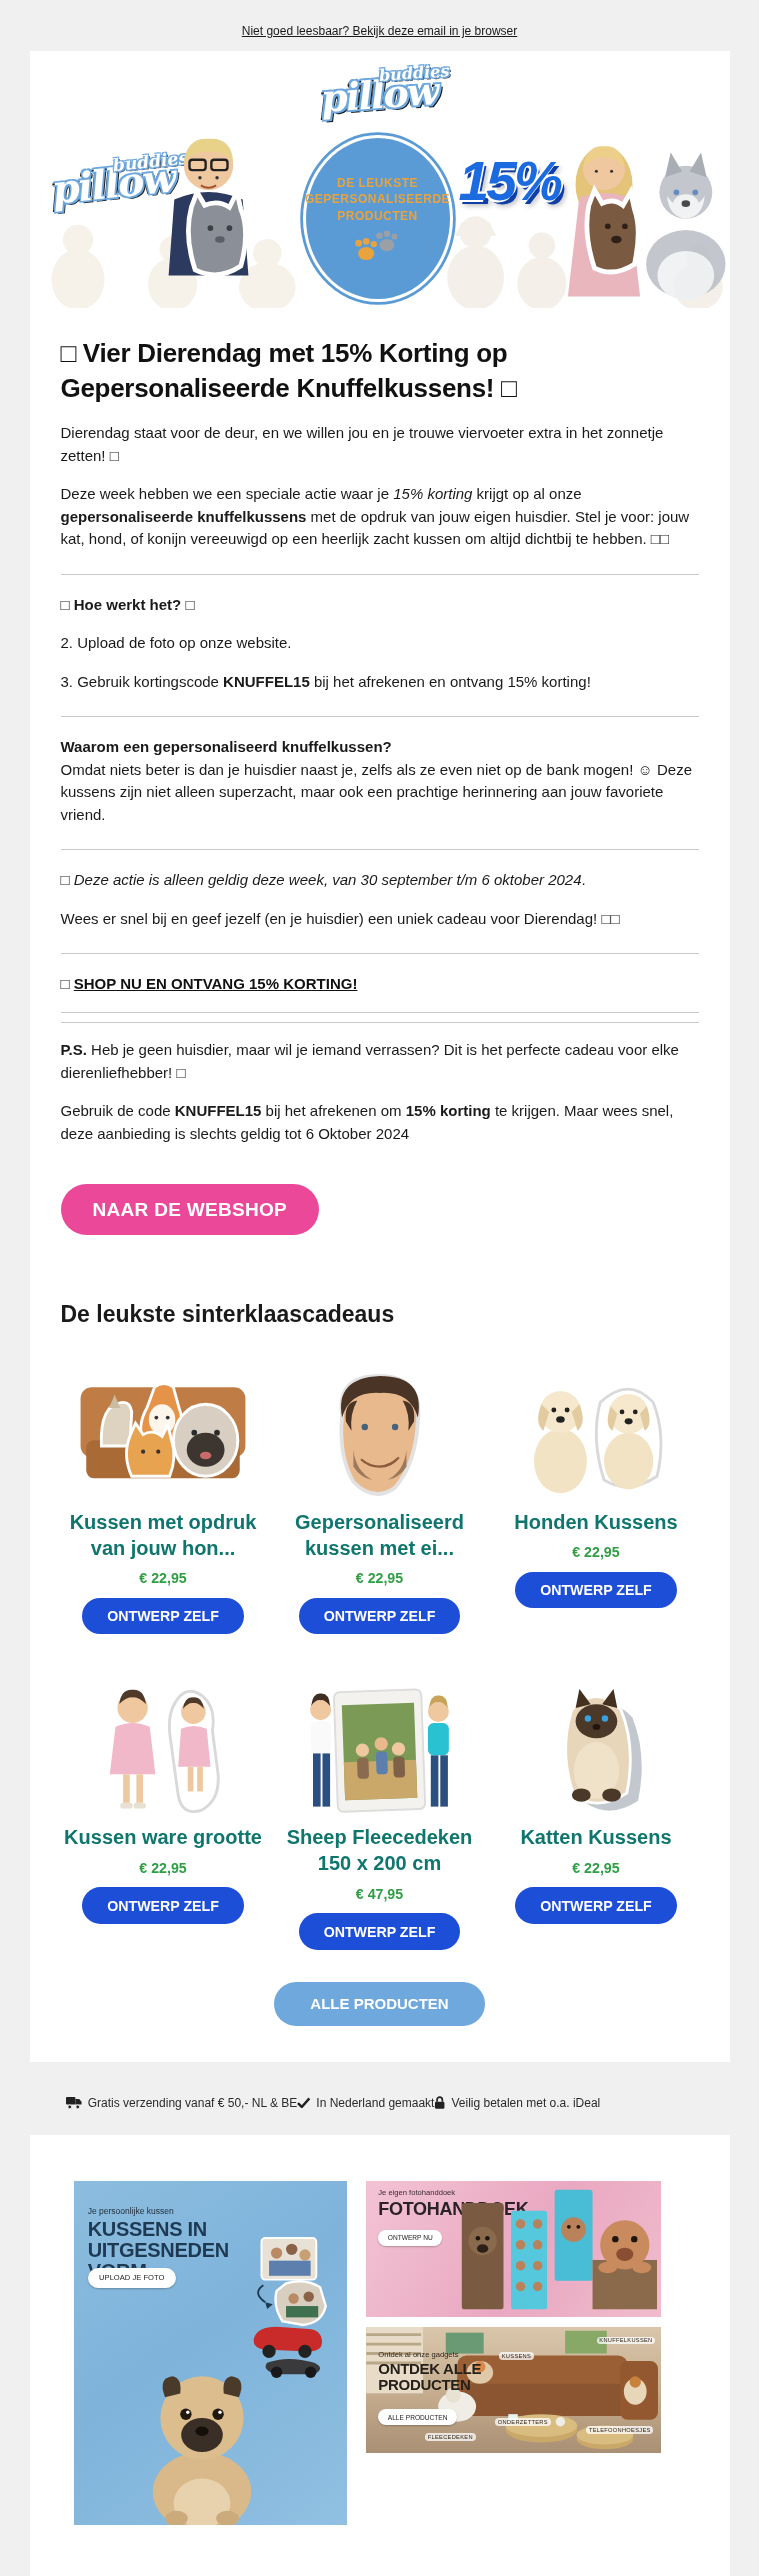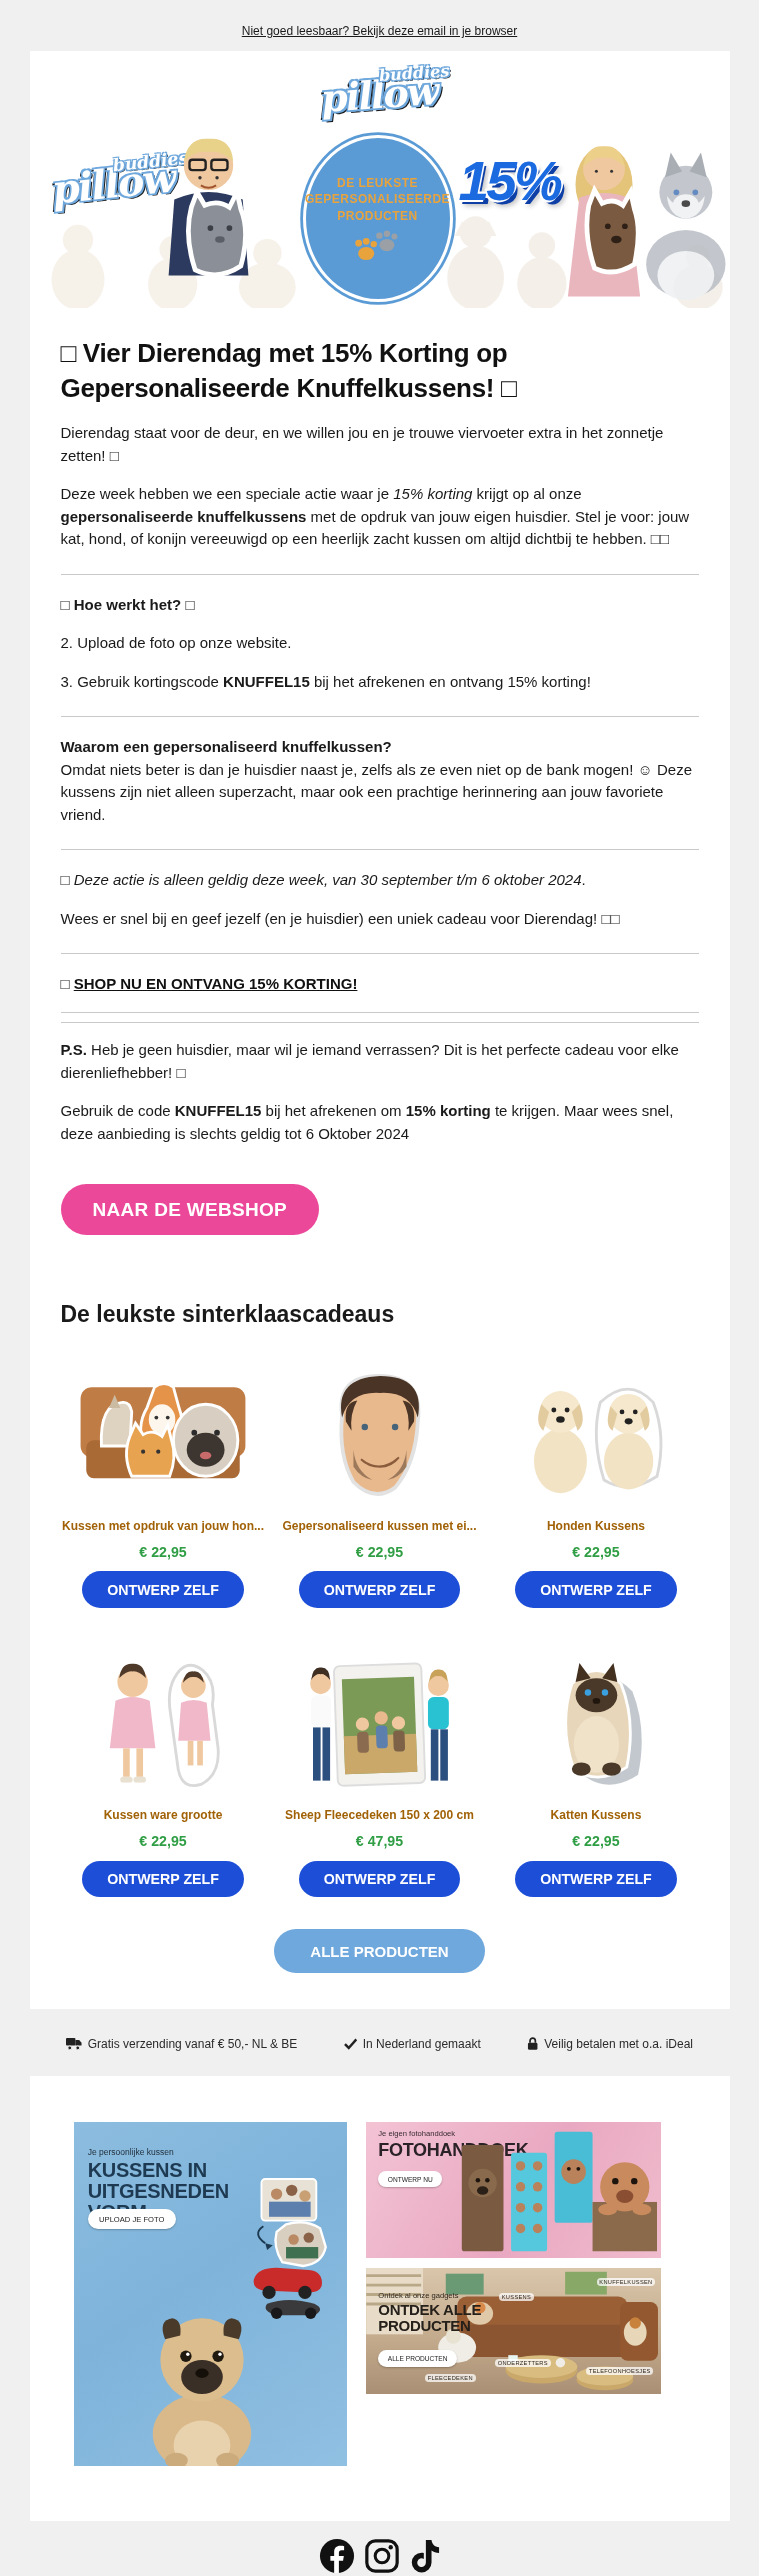--- a/index.html
+++ b/index.html
@@ -75,36 +75,36 @@
     display: inline-block; background: #ec4899; color: #fff; font-weight: bold;
     font-size: 19px; letter-spacing: 0.3px; padding: 14.2px 32px; border-radius: 26px;
     text-decoration: none; margin: 23px 0 34px;
   }
 
   
   .products-heading { font-size: 23px; font-weight: bold; margin: 32px 0 3.8px; }
   .grid { display: grid; grid-template-columns: 1fr 1fr 1fr; column-gap: 11.4px; row-gap: 49px; margin-top: 40px; }
   .pcard { display: flex; flex-direction: column; align-items: center; text-align: center; }
   .pimg { width: 190px; height: 138px; display: flex; align-items: center; justify-content: center; }
-  .ptitle { font-size: 12px; font-weight: bold; line-height: 1.3; margin-top: 13px; color: #a16207; }
+  .ptitle { font-size: 20px; font-weight: bold; line-height: 1.3; margin-top: 3px; color: #0f766e; }
   .pprice { font-size: 14.2px; font-weight: bold; color: #2f9e44; margin-top: 9.5px; }
   .btn-design {
     display: inline-block; background: #1d4ed8; color: #fff; font-weight: bold;
     font-size: 14.2px; padding: 10.4px 25px; border-radius: 22px; text-decoration: none; margin-top: 11.4px;
   }
   .all-products-row { text-align: center; margin-top: 32px; }
   .btn-all {
     display: inline-block; background: #6fa8dc; color: #fff; font-weight: bold;
     font-size: 15px; padding: 13.3px 36px; border-radius: 25px; text-decoration: none;
   }
 
   
   .trustbar {
-    width: 759px; margin: 5px auto; padding: 23px 66px 0;
-    display: flex; justify-content: space-between; align-items: center;
+    width: 759px; margin: 11px auto; padding: 23px 66px 0;
+    display: flex; align-items: center;
   }
   .trust-item { display: flex; align-items: center; gap: 5.7px; font-size: 12px; color: #2b2b2b; }
   .trust-item svg { flex: 0 0 auto; }
 
   
   .card2 { margin-top: 25px; padding: 46px 44px 55px; display: flex; gap: 19px; }
   .ban { position: relative; overflow: hidden; }
   .ban-left { width: 297px; height: 344px; background:
       linear-gradient(145deg, #8cbde0 0%, #7fb3da 45%, #90c0e2 100%); }
   .ban-col { display: flex; flex-direction: column; gap: 10.4px; width: 347px; }

